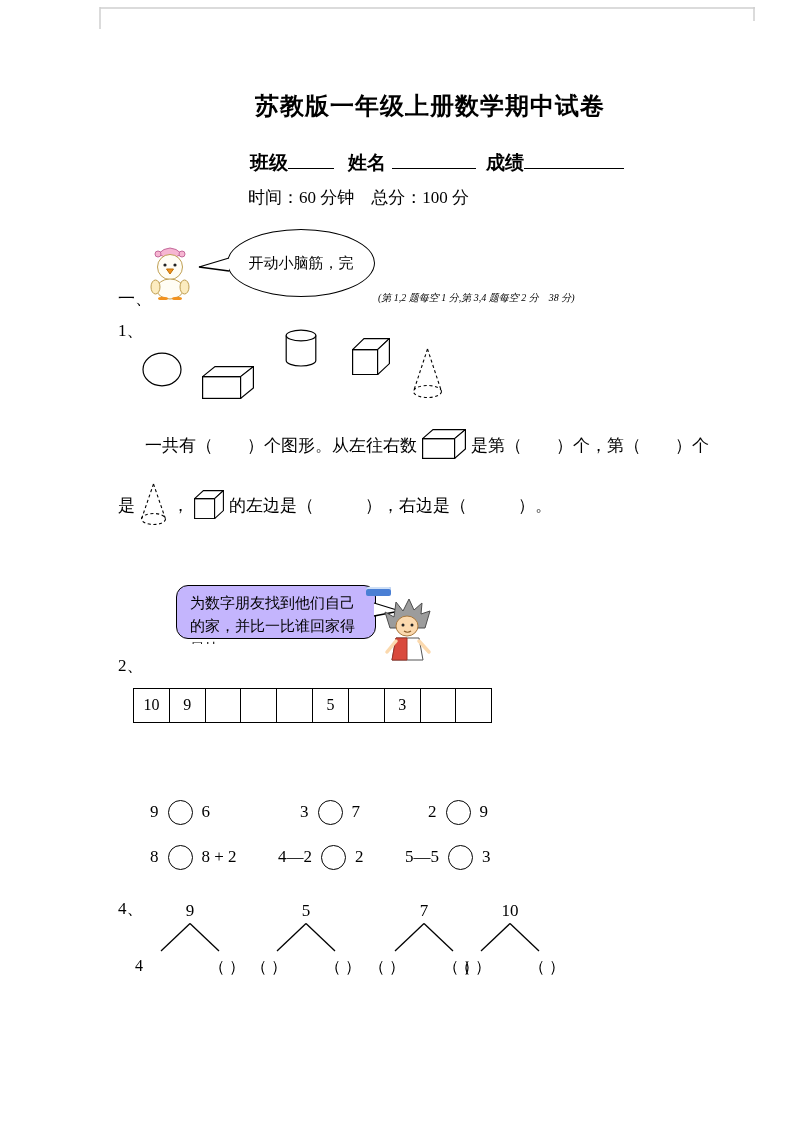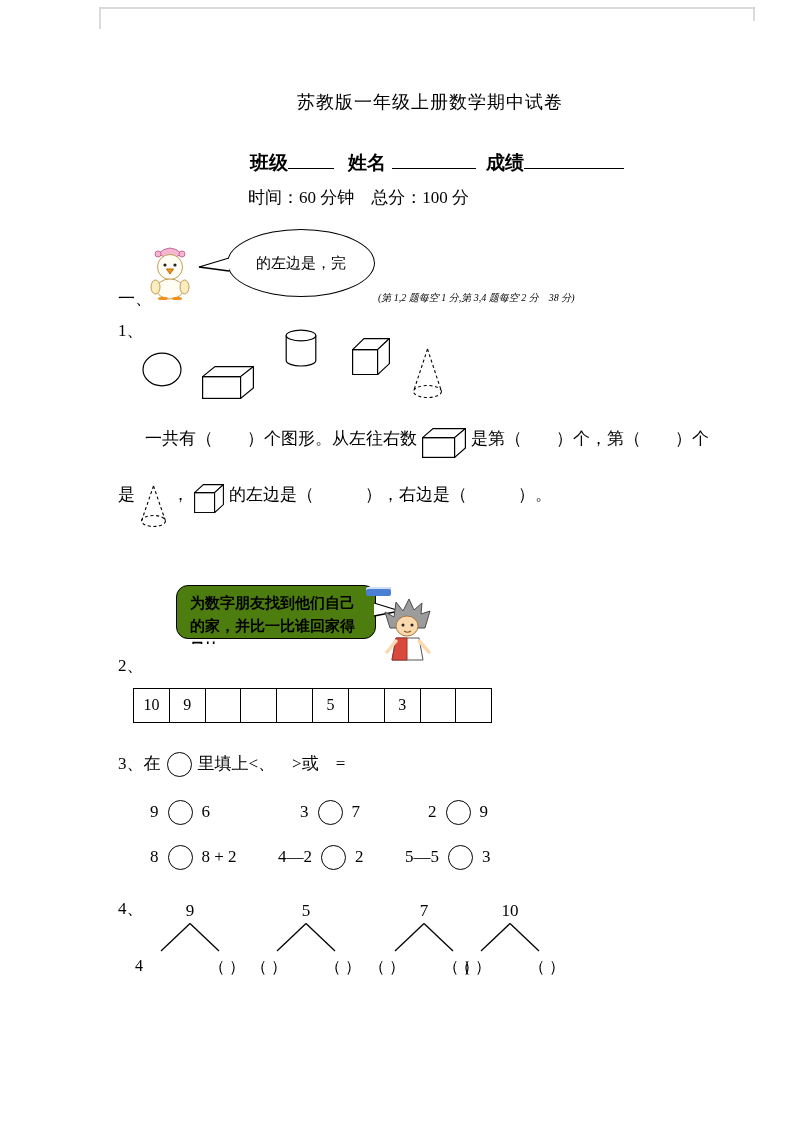--- a/index.html
+++ b/index.html
@@ -2,33 +2,33 @@
 <html><head>
 <meta charset="utf-8">
 <style>
   html,body{margin:0;padding:0;background:#ffffff;}
   .page{position:relative;width:793px;height:1122px;background:#fff;color:#000;
         font-family:"Liberation Serif","DejaVu Serif",serif;overflow:hidden;}
   .abs{position:absolute;}
   .f17{font-size:17px;line-height:1.35;}
   .f14{font-size:10px;line-height:1.3;font-style:italic;}
   .bold{font-weight:bold;}
-  .title{font-size:18px;font-weight:normal;text-align:center;letter-spacing:1px;}
+  .title{font-size:24px;font-weight:bold;text-align:center;letter-spacing:1px;}
   .fields{font-size:19px;white-space:nowrap;}
   .uline{display:inline-block;border-bottom:1.6px solid #000;height:15px;vertical-align:baseline;}
   .scan{background:#cfcfcf;opacity:.75;}
   .bubble-ellipse{border:1.4px solid #000;border-radius:50%;display:flex;align-items:center;
         justify-content:center;background:#fff;}
   .bubble-text{font-size:15px;}
   .tail1{position:absolute;left:-30px;top:24px;}
-  .bubble-rect{border:1.4px solid #000;border-radius:12px;background:#4d7c0f;font-weight:bold;}
+  .bubble-rect{border:1.4px solid #000;border-radius:12px;background:#c4b5fd;}
   .bubble2-inner{padding:6px 13px 0;font-size:15px;line-height:23px;height:100%;overflow:hidden;}
   .tail2{position:absolute;right:-26px;top:14px;}
   .tag{width:25px;height:9px;background:#4a7fd4;border-radius:2px;box-shadow:inset 0 2px 0 #cfe0f7;}
-  .inline-row{display:flex;align-items:flex-start;gap:5px;white-space:nowrap;}
+  .inline-row{display:flex;align-items:center;gap:5px;white-space:nowrap;}
   .inline-row-c{display:flex;align-items:center;gap:6px;white-space:nowrap;}
   .number-grid{display:flex;}
   .cell{width:35px;height:33px;border:1.2px solid #000;margin-left:-1.2px;text-align:center;
         line-height:31px;font-size:16px;background:#fff;}
   .cell:first-child{margin-left:0;}
   .circle{display:inline-block;width:23px;height:23px;border:1.3px solid #000;border-radius:50%;
         background:#fff;flex:0 0 auto;}
   .cmp{display:flex;align-items:center;gap:9px;white-space:nowrap;}
   .tree{width:116px;text-align:center;}
   .tree-top{font-size:17px;height:22px;line-height:22px;}
@@ -65,21 +65,21 @@
       <ellipse cx="36.5" cy="45" rx="4.5" ry="7" fill="#fcecc0" stroke="#bf9f53"></ellipse>
       <ellipse cx="15" cy="56.5" rx="5" ry="1.8" fill="#f2921d"></ellipse>
       <ellipse cx="29" cy="56.5" rx="5" ry="1.8" fill="#f2921d"></ellipse>
     </svg>
   </div>
 
   <div class="abs bubble-ellipse" style="left:227px;top:229px;width:146px;height:66px;">
     <svg class="tail1" width="32" height="22">
       <path d="M31,4 L1,13 L31,17" fill="#fff" stroke="#000" stroke-width="1.3"></path>
     </svg>
-    <div class="bubble-text">的左边是，完</div>
+    <div class="bubble-text">开动小脑筋，完</div>
   </div>
 
   <div class="abs f17" style="left:118px;top:288px;">一、</div>
   <div class="abs f14" style="left:378px;top:291px;">(第 1,2 题每空 1 分,第 3,4 题每空 2 分　38 分)</div>
 
   <div class="abs f17" style="left:118px;top:320px;">1、</div>
 
   <div class="abs" style="left:142px;top:352px;">
     <svg width="40" height="35">
         <ellipse cx="20" cy="17.5" rx="19" ry="16.3" fill="none" stroke="#000" stroke-width="1.2"></ellipse>
@@ -178,25 +178,20 @@
     <div class="cell"></div>
     <div class="cell"></div>
     <div class="cell"></div>
     <div class="cell">5</div>
     <div class="cell"></div>
     <div class="cell">3</div>
     <div class="cell"></div>
     <div class="cell"></div>
   </div>
 
-  <div class="abs inline-row-c" style="left:118px;top:752px;">
-    <span class="f17">3、在</span>
-    <span class="circle"></span>
-    <span class="f17">里填上&lt;、　&gt;或　=</span>
-  </div>
 
   <div class="abs cmp" style="left:150px;top:800px;">
     <span class="f17">9</span>
     <span class="circle"></span>
     <span class="f17">6</span>
   </div>
   <div class="abs cmp" style="left:300px;top:800px;">
     <span class="f17">3</span>
     <span class="circle"></span>
     <span class="f17">7</span>

